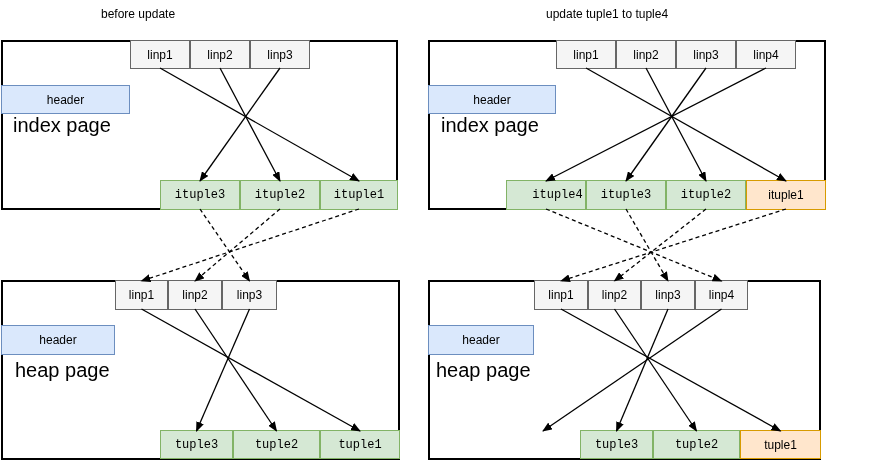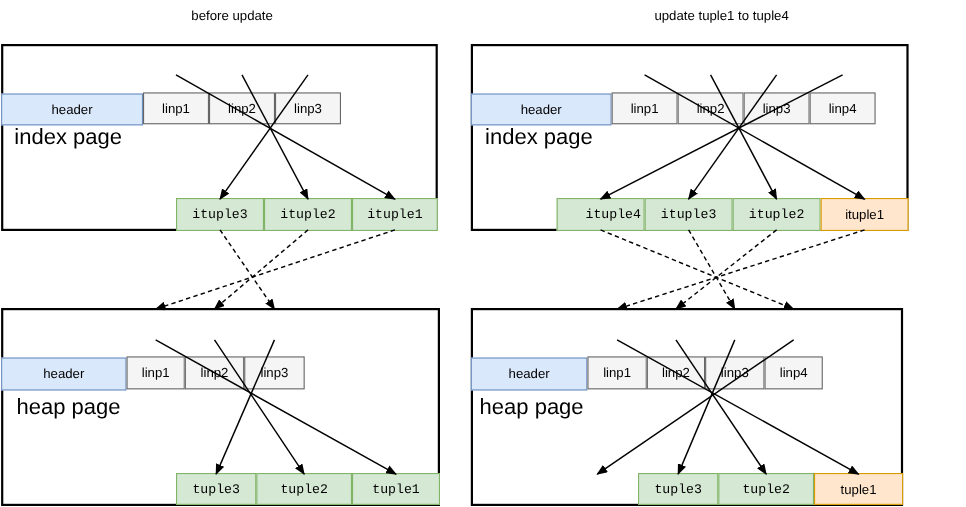--- a/index.html
+++ b/index.html
@@ -2,38 +2,38 @@
 <html style="--header-fill: #dae8fc; --header-border: #6c8ebf; --linp-fill: #f5f5f5; --linp-border: #666666; --tuple-fill: #d5e8d4; --tuple-border: #82b366; --old-tuple-fill: #ffe6cc; --old-tuple-border: #d79b00; --box-border: #000000; --arrow: #000000; --text: #000000;"><head>
 <meta charset="utf-8">
 <style>
   html, body { margin:0; padding:0; background:#ffffff; }
   #canvas {
     position:relative; width:878px; height:461px; background:#ffffff;
     font-family:"Liberation Sans", "DejaVu Sans", sans-serif;
     color:var(--text,#000); overflow:hidden;
   }
   .title {
-    position:absolute; width:220px; font-size:12px; text-align:center;
+    position:absolute; width:220px; font-size:12px; 
     color:var(--text,#000);
   }
   .pagebox {
     position:absolute; box-sizing:border-box; background:#ffffff;
     border:2px solid var(--box-border,#000);
   }
   .pagelabel {
     position:absolute; font-size:20px; color:var(--text,#000);
     white-space:nowrap;
   }
   .cell {
     position:absolute; box-sizing:border-box; display:flex;
     align-items:center; justify-content:center; font-size:12px;
     white-space:nowrap; color:var(--text,#000);
   }
   .cell.hdr { background:var(--header-fill,#dae8fc); border:1px solid var(--header-border,#6c8ebf);margin-top:45px; }
-  .cell.lnp { background:var(--linp-fill,#f5f5f5);  border:1px solid var(--linp-border,#666);margin-top:44px;  }
+  .cell.lnp { background:var(--linp-fill,#f5f5f5);  border:1px solid var(--linp-border,#666);  }
   .cell.grn { background:var(--tuple-fill,#d5e8d4); border:1px solid var(--tuple-border,#82b366);font-family:Liberation Mono, monospace; }
   .cell.org { background:var(--old-tuple-fill,#ffe6cc); border:1px solid var(--old-tuple-border,#d79b00); }
   #arrows { position:absolute; left:0; top:0; pointer-events:none; }
 </style>
 </head>
 <body>
 
 <div id="canvas">
 
   <div class="title" style="left:101px;top:7px;">before update</div>

